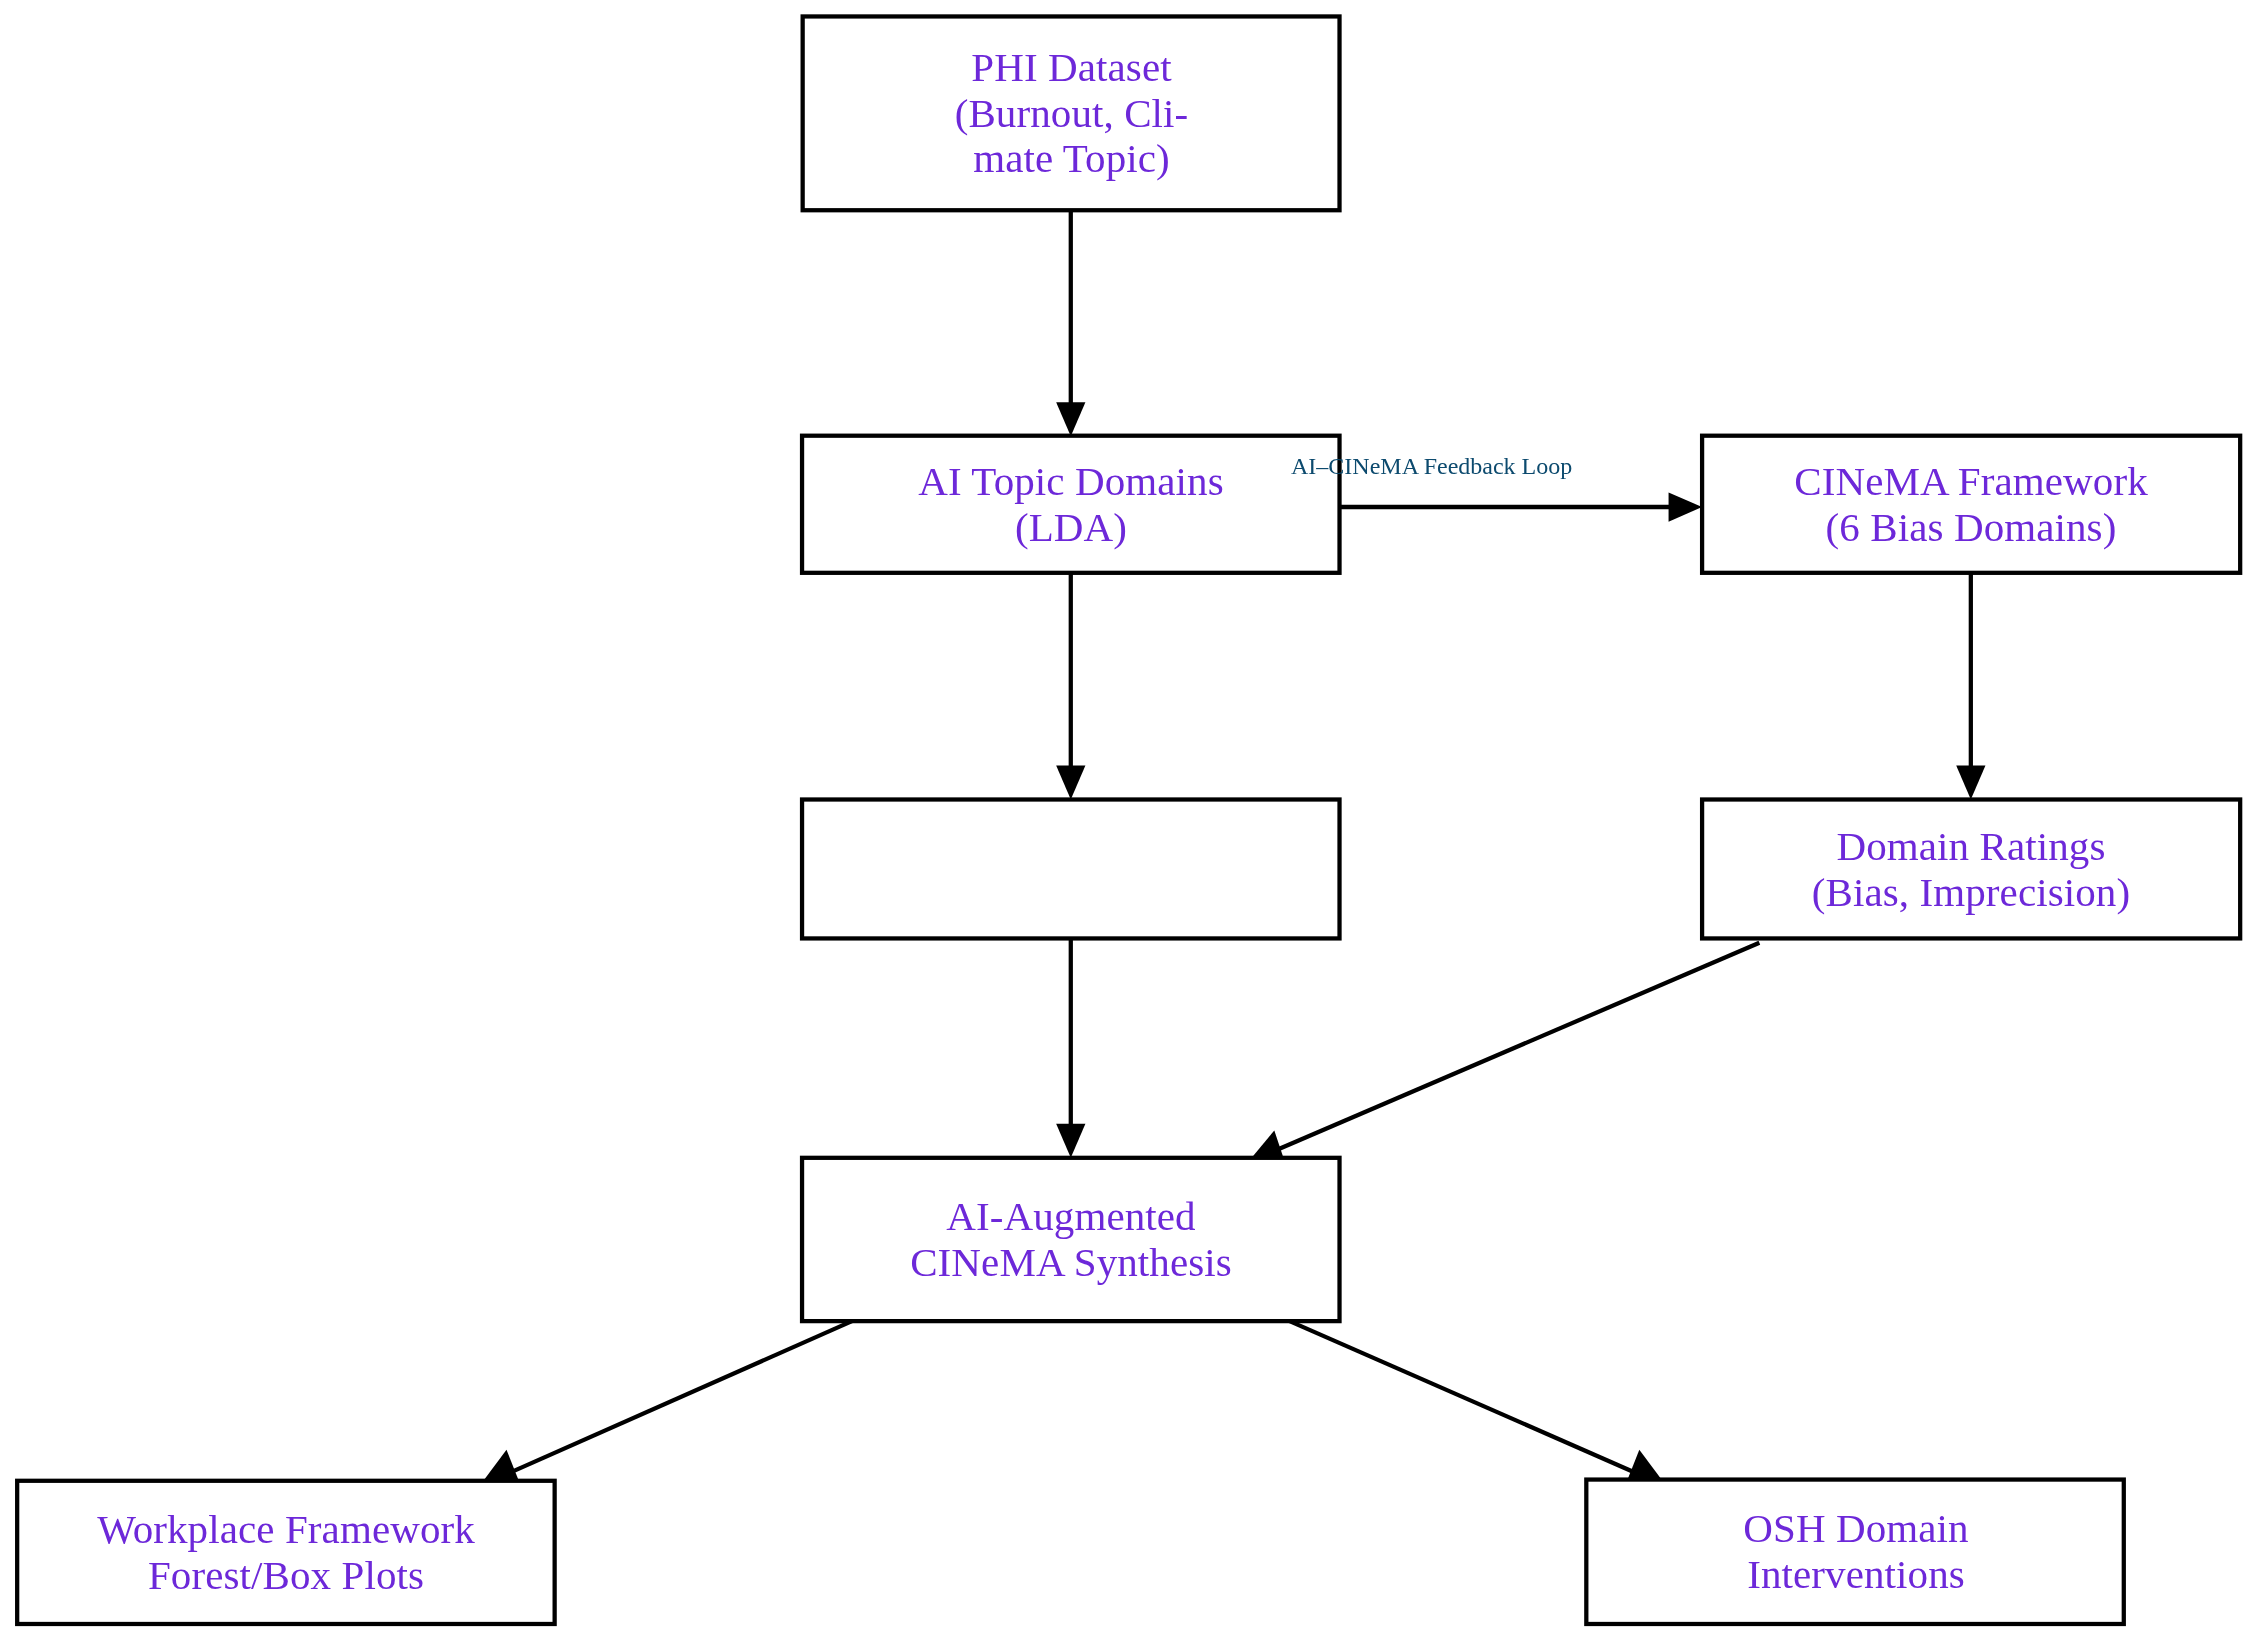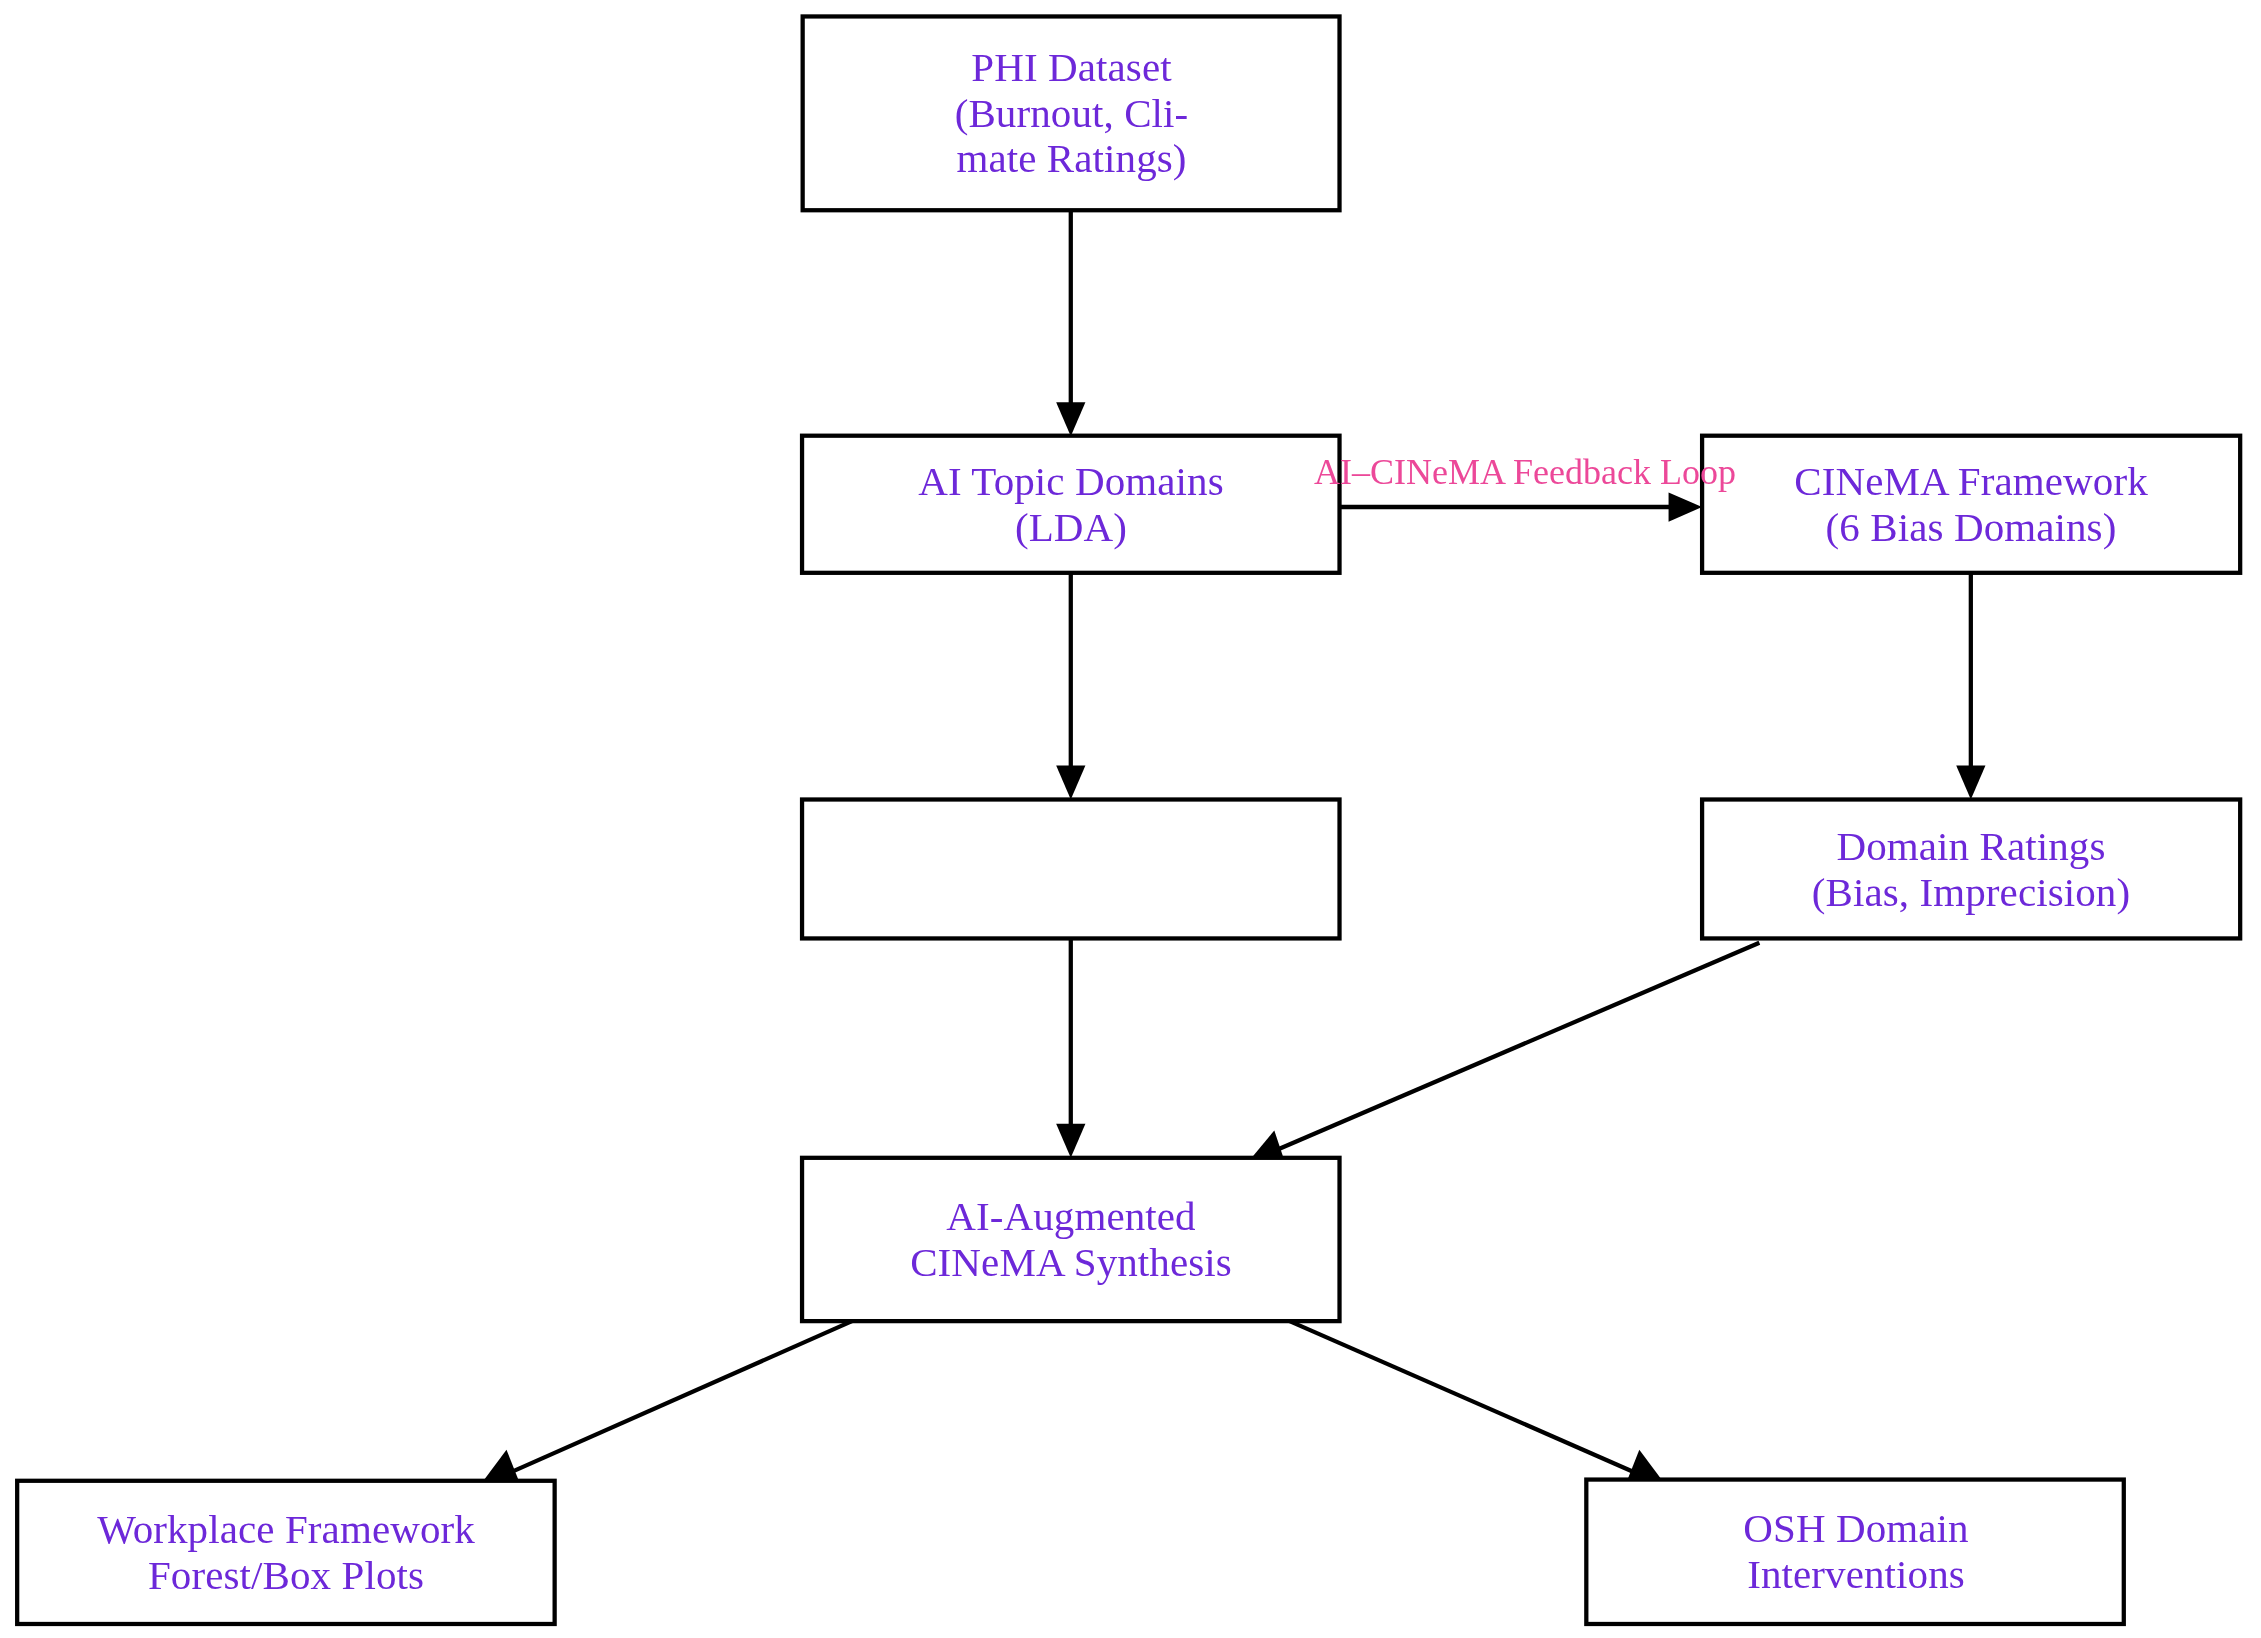--- a/index.html
+++ b/index.html
@@ -54,26 +54,26 @@
     line-height: 1.12;
     letter-spacing: 0.1px;
     white-space: nowrap;
     pointer-events: none;
   }
   .node-label .line {
     display: block;
   }
   .edge-label {
     position: absolute;
-    color: #ec4899;
+    color: #0c4a6e;
     font-family: "Liberation Serif", "DejaVu Serif", serif;
-    font-size: 36px;
+    font-size: 24px;
     line-height: 1;
     white-space: nowrap;
-    text-align: right;
+    text-align: left;
     pointer-events: none;
   }
 </style>
 </head>
 <body>
 
 <div id="diagram-root">
 
   <svg class="flow-canvas" viewBox="0 0 3710 2688" xmlns="http://www.w3.org/2000/svg">
 
@@ -123,21 +123,21 @@
     <rect class="node-rect" x="1316" y="1312" width="882" height="228"></rect>
     <rect class="node-rect" x="2793" y="1312" width="883" height="228"></rect>
     <rect class="node-rect" x="1316" y="1900" width="882" height="268"></rect>
     <rect class="node-rect" x="28" y="2430" width="882" height="235"></rect>
     <rect class="node-rect" x="2603" y="2428" width="882" height="237"></rect>
   </svg>
 
   <div class="node-label" style="left:803px; top:16.5px; width:537px; height:194px;">
     <span class="line">PHI Dataset</span>
     <span class="line">(Burnout, Cli-</span>
-    <span class="line">mate Ratings)</span>
+    <span class="line">mate Topic)</span>
   </div>
 
   <div class="node-label" style="left:802px; top:436px; width:538px; height:137px;">
     <span class="line">AI Topic Domains</span>
     <span class="line">(LDA)</span>
   </div>
 
   <div class="node-label" style="left:1702px; top:436px; width:538px; height:137px;align-items:center;">
     <span class="line">CINeMA Framework</span>
     <span class="line">(6 Bias Domains)</span>

